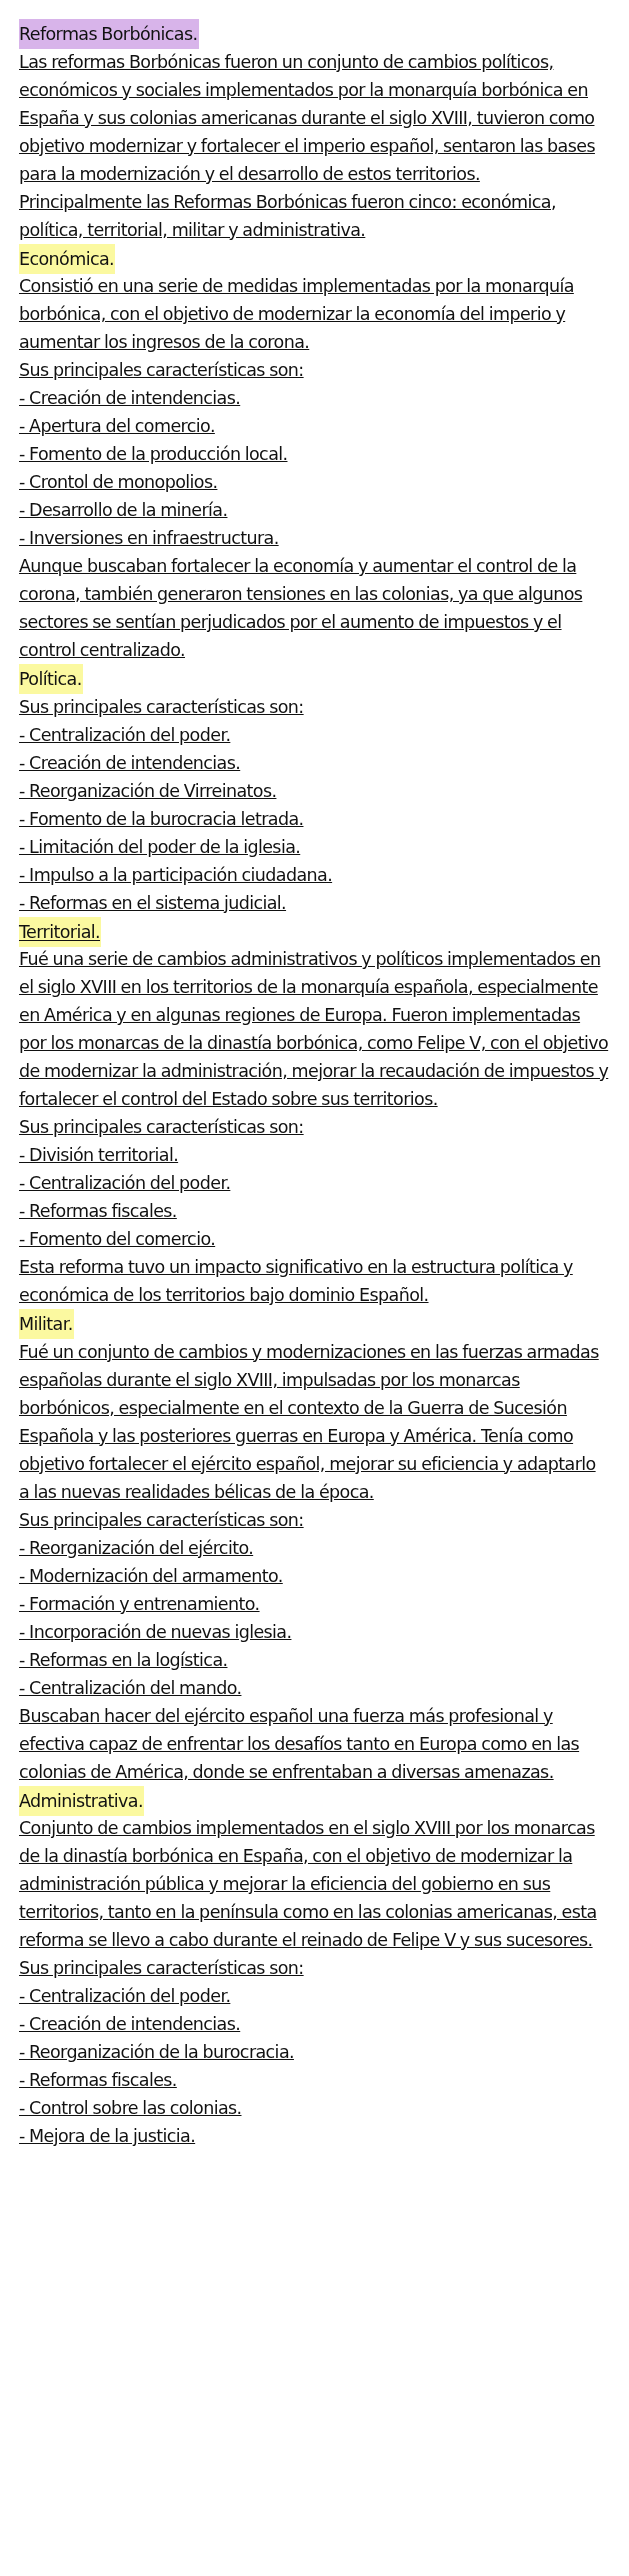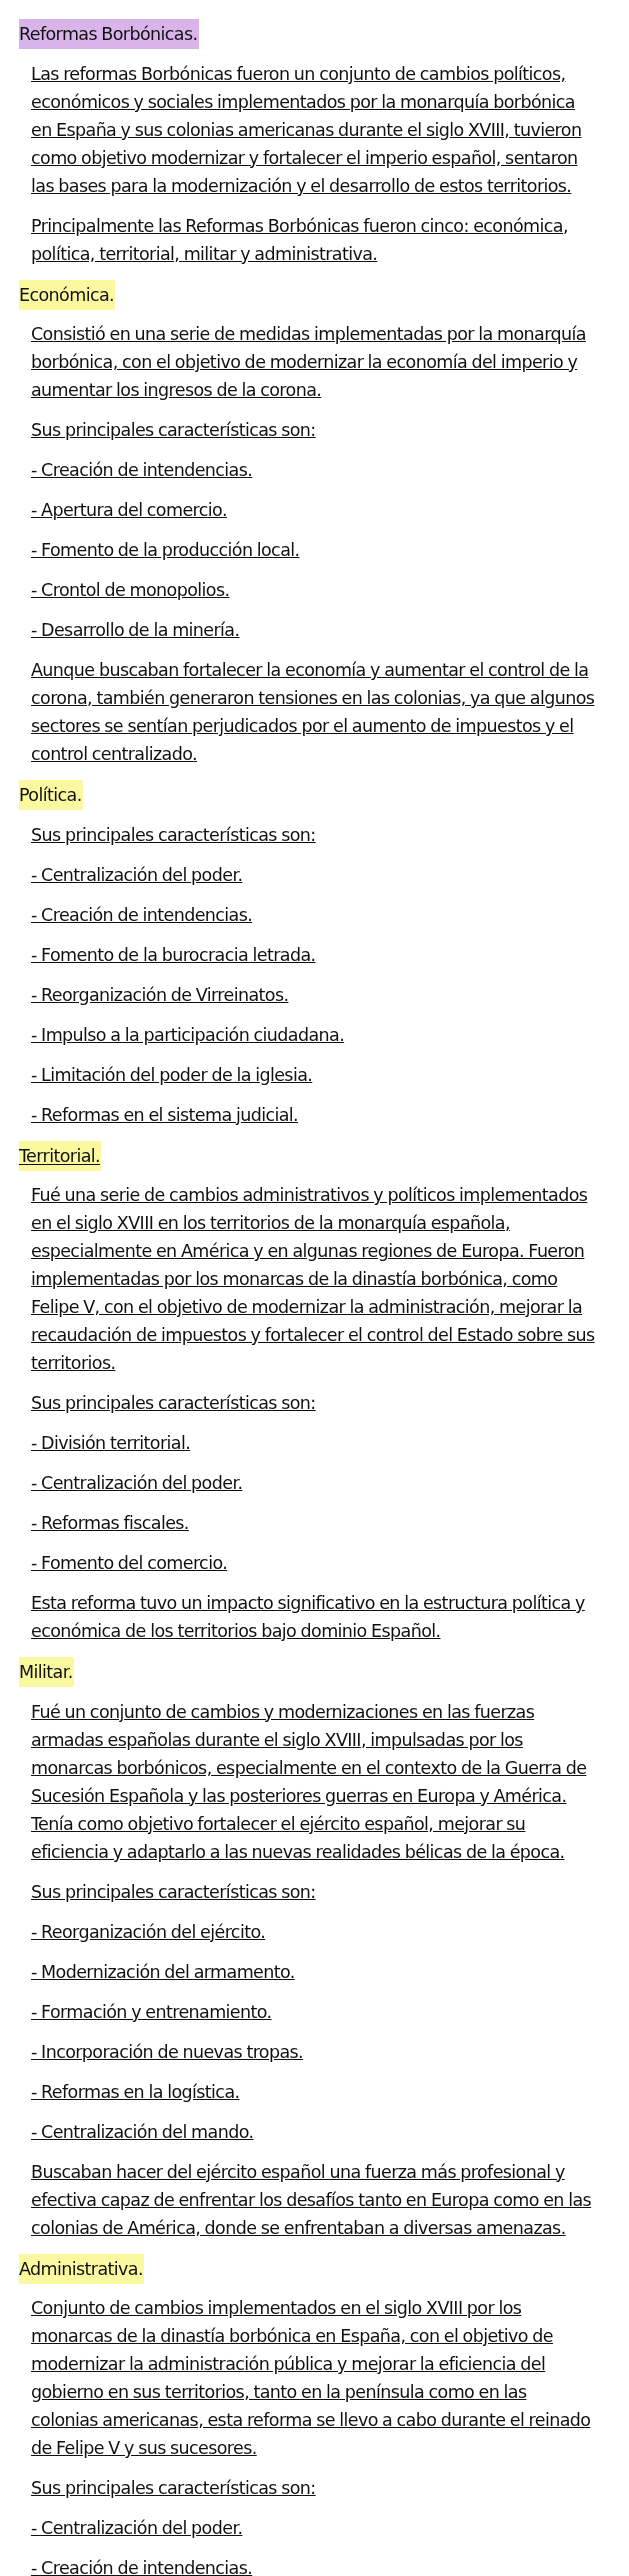--- a/index.html
+++ b/index.html
@@ -6,21 +6,21 @@
   body {
     width: 629px;
     min-height: 2576px;
     font-family: "DejaVu Sans", "Liberation Sans", sans-serif;
     color: #111111;
     font-size: 17.5px;
     letter-spacing: -0.6px;
     word-spacing: -0.6px;
   }
   .doc { padding: 19px 20px 23px 19px; text-decoration: underline; }
-  .line { line-height: 28px; margin: 12px; white-space: normal; }
+  .line { line-height: 28px; margin: 0; white-space: normal; }
   .hl { display: inline-block; padding: 0 1.2px 0 0; line-height: 30px; }
   .hl-title { background: #d8b4ea; }
   .hl-section { background: #fbf9a0; }
   .ul { text-decoration: underline; text-underline-offset: 2.3px; }
   .heading-row { line-height: 28.5px; height: 28.5px; }
 </style>
 </head>
 <body>
 
 <div class="doc">
@@ -36,36 +36,37 @@
       <span class="hl hl-section">Económica.</span>
     </div>
     <p class="line">Consistió en una serie de medidas implementadas por la monarquía borbónica, con el objetivo de modernizar la economía del imperio y aumentar los ingresos de la corona.</p>
     <p class="line">Sus principales características son:</p>
     <div>
           <p class="line">- Creación de intendencias.</p>
           <p class="line">- Apertura del comercio.</p>
           <p class="line">- Fomento de la producción local.</p>
           <p class="line">- Crontol de monopolios.</p>
           <p class="line">- Desarrollo de la minería.</p>
+          <p class="line">- Inversiones en infraestructura.</p>
         </div>
     <p class="line">Aunque buscaban fortalecer la economía y aumentar el control de la corona, también generaron tensiones en las colonias, ya que algunos sectores se sentían perjudicados por el aumento de impuestos y el control centralizado.</p>
   </section>
 
   <section>
     <div class="heading-row">
       <span class="hl hl-section">Política.</span>
     </div>
     <p class="line">Sus principales características son:</p>
     <div>
           <p class="line">- Centralización del poder.</p>
           <p class="line">- Creación de intendencias.</p>
+          <p class="line">- Reorganización de Virreinatos.</p>
           <p class="line">- Fomento de la burocracia letrada.</p>
-          <p class="line">- Reorganización de Virreinatos.</p>
+          <p class="line">- Limitación del poder de la iglesia.</p>
           <p class="line">- Impulso a la participación ciudadana.</p>
-          <p class="line">- Limitación del poder de la iglesia.</p>
           <p class="line">- Reformas en el sistema judicial.</p>
         </div>
 
   </section>
 
   <section>
     <div class="heading-row">
       <span class="hl hl-section ul">Territorial.</span>
     </div>
     <p class="line">Fué una serie de cambios administrativos y políticos implementados en el siglo XVIII en los territorios de la monarquía española, especialmente en América y en algunas regiones de Europa. Fueron implementadas por los monarcas de la dinastía borbónica, como Felipe V, con el objetivo de modernizar la administración, mejorar la recaudación de impuestos y fortalecer el control del Estado sobre sus territorios.</p>
@@ -82,21 +83,21 @@
   <section>
     <div class="heading-row">
       <span class="hl hl-section">Militar.</span>
     </div>
     <p class="line">Fué un conjunto de cambios y modernizaciones en las fuerzas armadas españolas durante el siglo XVIII, impulsadas por los monarcas borbónicos, especialmente en el contexto de la Guerra de Sucesión Española y las posteriores guerras en Europa y América. Tenía como objetivo fortalecer el ejército español, mejorar su eficiencia y adaptarlo a las nuevas realidades bélicas de la época.</p>
     <p class="line">Sus principales características son:</p>
     <div>
           <p class="line">- Reorganización del ejército.</p>
           <p class="line">- Modernización del armamento.</p>
           <p class="line">- Formación y entrenamiento.</p>
-          <p class="line">- Incorporación de nuevas tropas.</p>
+          <p class="line">- Incorporación de nuevas iglesia.</p>
           <p class="line">- Reformas en la logística.</p>
           <p class="line">- Centralización del mando.</p>
         </div>
     <p class="line">Buscaban hacer del ejército español una fuerza más profesional y efectiva capaz de enfrentar los desafíos tanto en Europa como en las colonias de América, donde se enfrentaban a diversas amenazas.</p>
   </section>
 
   <section>
     <div class="heading-row">
       <span class="hl hl-section">Administrativa.</span>
     </div>

